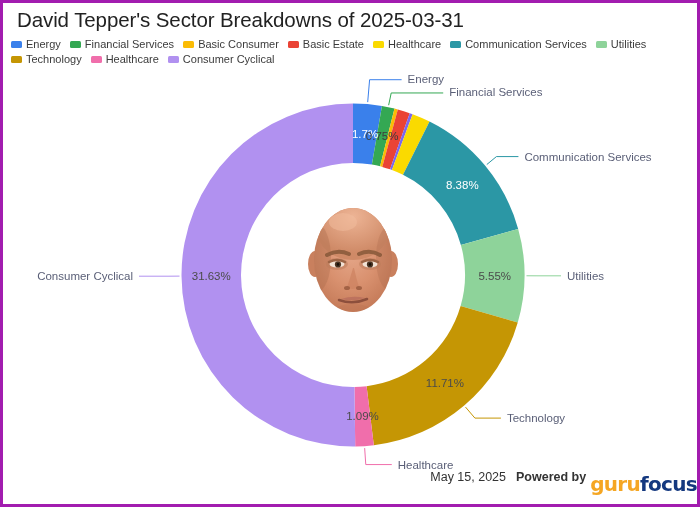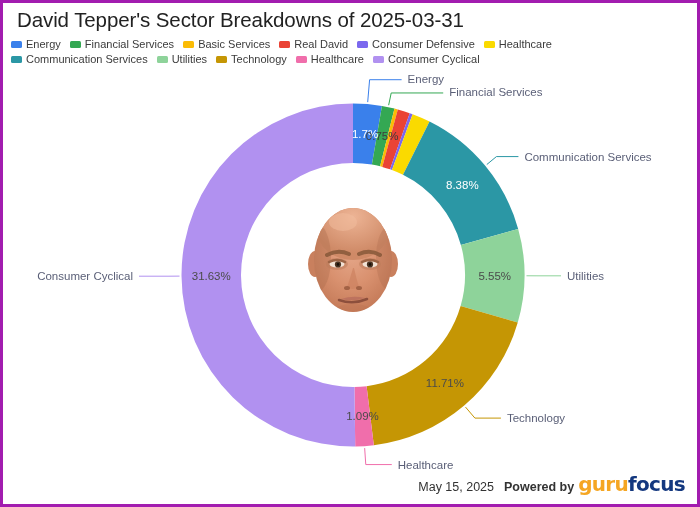--- a/index.html
+++ b/index.html
@@ -84,24 +84,24 @@
     position: absolute;
     left: 296px;
     top: 127px;
     width: 108px;
     height: 135px;
     pointer-events: none;
   }
   
   #footer {
     position: absolute;
-    right: 12px;
+    right: 0;
     bottom: 10px;
     display: flex;
-    align-items: flex-end;
+    align-items: flex-start;
     font-size: 12.5px;
     color: #333333;
   }
   #footer-date { margin-right: 10px; }
   #footer-powered { margin-right: 4px; font-weight: bold; }
   #brand {
     font-family: "DejaVu Sans", sans-serif;
     font-size: 20px;
     font-weight: bold;
     letter-spacing: -0.7px;
@@ -119,27 +119,24 @@
   <div id="chart-title">David Tepper's Sector Breakdowns of 2025-03-31</div>
 
   <div id="legend"><span class="legend-item">
         <span class="legend-swatch" style="background: rgb(58, 128, 235);"></span>
         <span class="legend-label">Energy</span>
       </span><span class="legend-item">
         <span class="legend-swatch" style="background: rgb(52, 168, 83);"></span>
         <span class="legend-label">Financial Services</span>
       </span><span class="legend-item">
         <span class="legend-swatch" style="background: rgb(251, 188, 5);"></span>
-        <span class="legend-label">Basic Services</span>
+        <span class="legend-label">Basic Consumer</span>
       </span><span class="legend-item">
         <span class="legend-swatch" style="background: rgb(234, 67, 53);"></span>
-        <span class="legend-label">Real David</span>
-      </span><span class="legend-item">
-        <span class="legend-swatch" style="background: rgb(123, 104, 238);"></span>
-        <span class="legend-label">Consumer Defensive</span>
+        <span class="legend-label">Basic Estate</span>
       </span><span class="legend-item">
         <span class="legend-swatch" style="background: rgb(250, 218, 0);"></span>
         <span class="legend-label">Healthcare</span>
       </span><span class="legend-item">
         <span class="legend-swatch" style="background: rgb(43, 151, 165);"></span>
         <span class="legend-label">Communication Services</span>
       </span><span class="legend-item">
         <span class="legend-swatch" style="background: rgb(142, 211, 154);"></span>
         <span class="legend-label">Utilities</span>
       </span><span class="legend-item">

